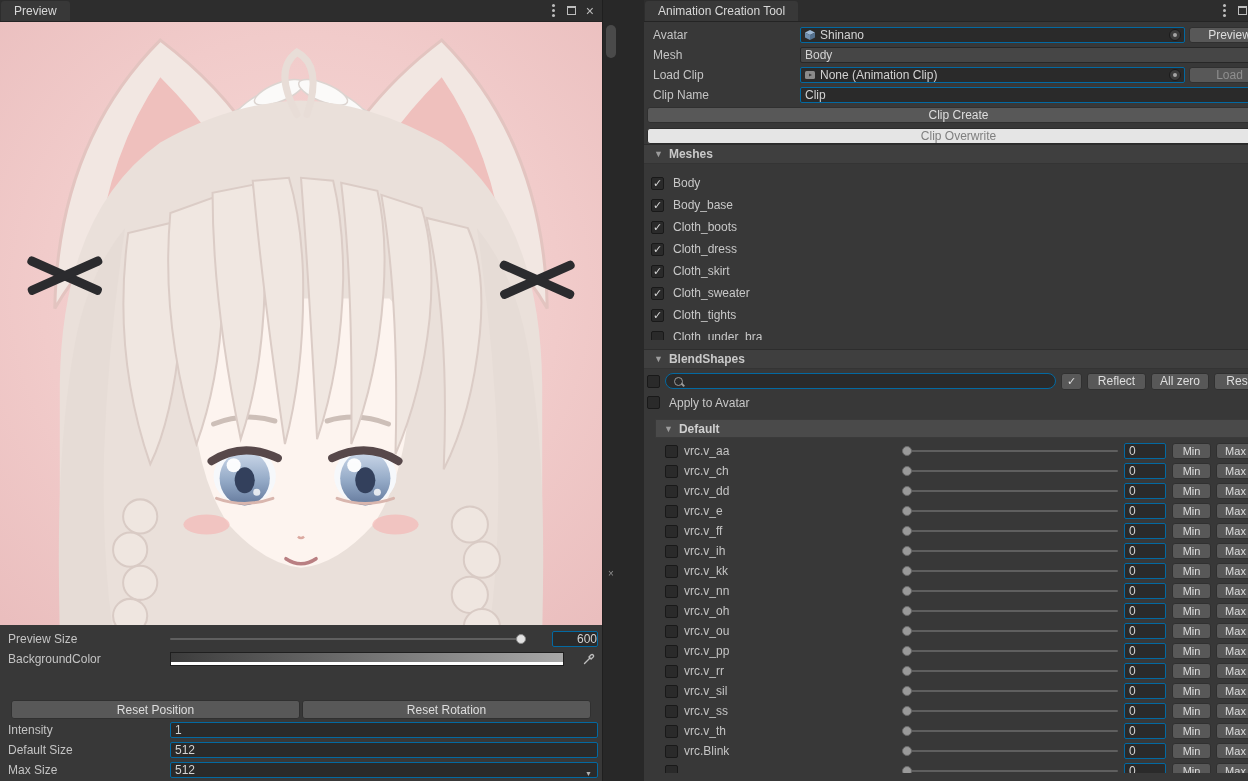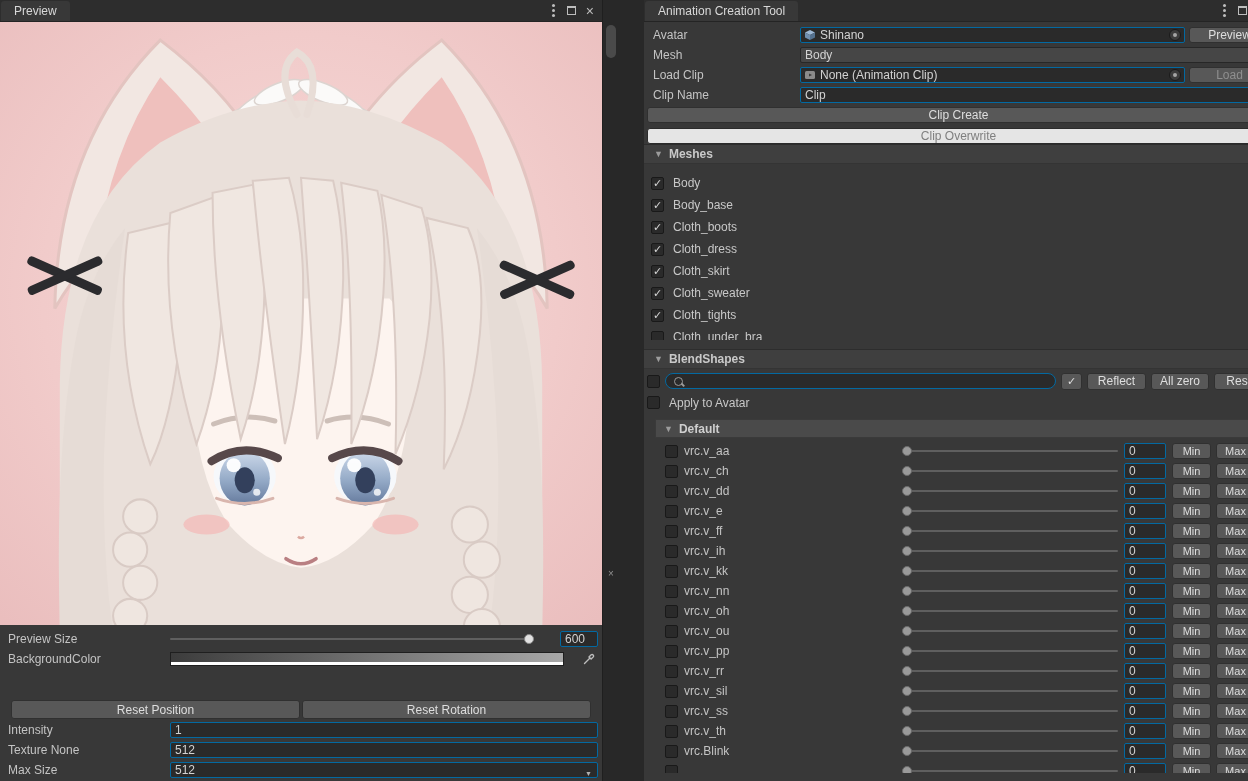--- a/index.html
+++ b/index.html
@@ -25,21 +25,21 @@
 #preview-area svg{width:100%;height:100%;display:block;}
 #left-controls{position:absolute;top:625px;left:0;right:0;bottom:0;background:#383838;padding-top:4px;}
 .lrow{display:flex;align-items:center;height:19px;margin-bottom:1px;padding:0 4px 0 8px;gap:16px;}
 .llabel{width:146px;flex:none;color:#c4c4c4;}
 .tfield{background:#2a2a2a;border:1px solid #0369a1;border-radius:2px;color:#d2d2d2;}
 .slider{position:relative;flex:1;height:16px;}
 .slider-track{position:absolute;left:0;right:0;top:7px;height:2px;background:#5f5f5f;border-radius:1px;}
 .slider-knob{position:absolute;top:3px;width:10px;height:10px;border-radius:50%;background:#9a9a9a;border:1px solid #6a6a6a;}
 .knob-right{right:0;background:#e2e2e2;border-color:#8a8a8a;}
 .knob-left{left:0;}
-.w42{width:38px;flex:none;margin-left:10px;}
+.w42{width:46px;flex:none;margin-left:10px;text-align:right;}
 .num-field{height:16px;line-height:14px;padding-left:4px;}
 .color-field{flex:1;height:14px;position:relative;border:1px solid #1f1f1f;background:linear-gradient(to right,#3c3c3c,#a8a8a8);}
 .color-alpha{position:absolute;left:0;bottom:0;height:3px;width:100%;background:#ffffff;}
 .eyedropper{width:18px;display:flex;justify-content:center;align-items:center;flex:none;}
 .btn{background:#585858;border:1px solid #303030;border-radius:3px;color:#dedede;display:flex;align-items:center;justify-content:center;white-space:nowrap;}
 .btn-row{display:flex;gap:2px;padding:0 11px;height:19px;margin-bottom:1px;margin-top:32px;}
 .btn-row .btn{flex:1;height:19px;}
 .lfield{flex:1;height:16px;line-height:14px;padding-left:4px;position:relative;}
 .dd-arrow{position:absolute;right:5px;top:4px;font-size:7px;color:#b0b0b0;}
 .capture-row{padding:3px 17px 0;}
@@ -239,21 +239,21 @@
       </div>
       <div class="btn-row">
         <div class="btn">Reset Position</div>
         <div class="btn">Reset Rotation</div>
       </div>
       <div class="lrow">
         <span class="llabel">Intensity</span>
         <div class="tfield lfield">1</div>
       </div>
       <div class="lrow">
-        <span class="llabel">Texture None</span>
+        <span class="llabel">Default Size</span>
         <div class="tfield lfield">512</div>
       </div>
       <div class="lrow">
         <span class="llabel">Max Size</span>
         <div class="tfield lfield">
           <span>512</span>
           <span class="dd-arrow">▼</span>
         </div>
       </div>
       <div class="capture-row">

